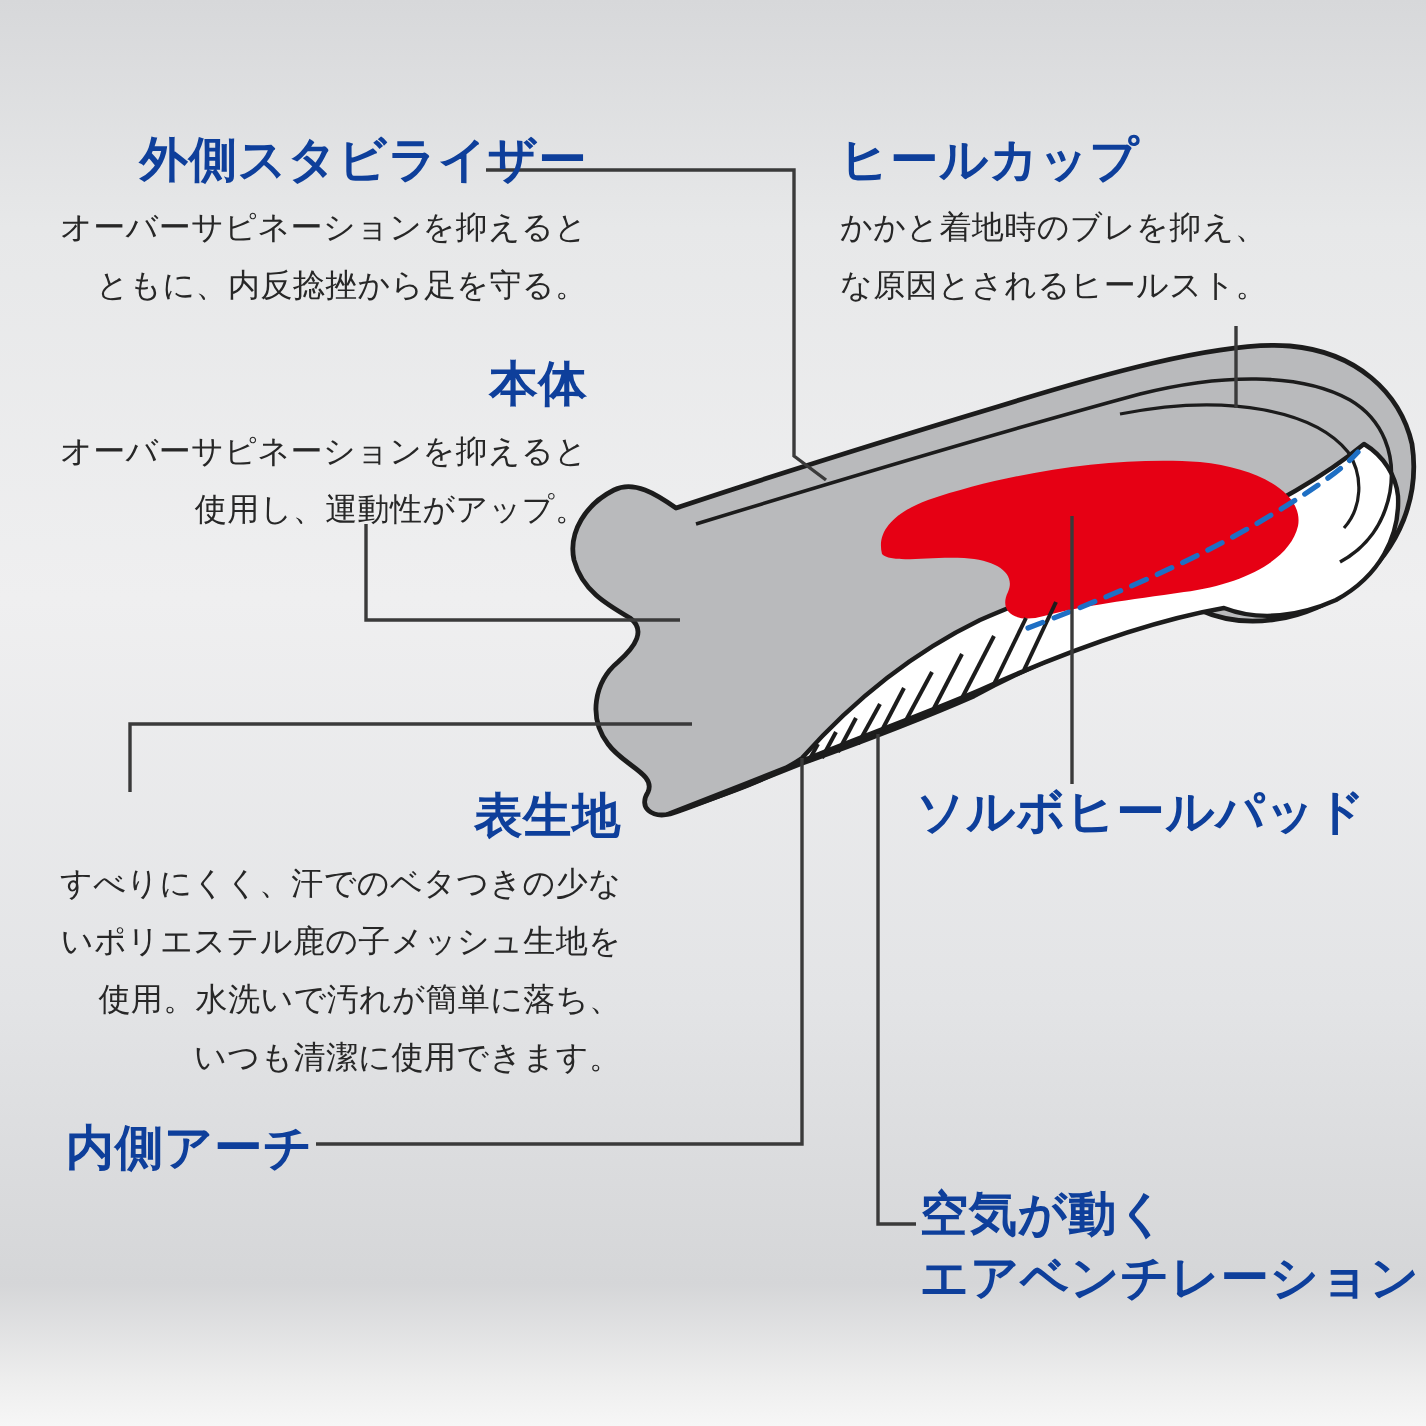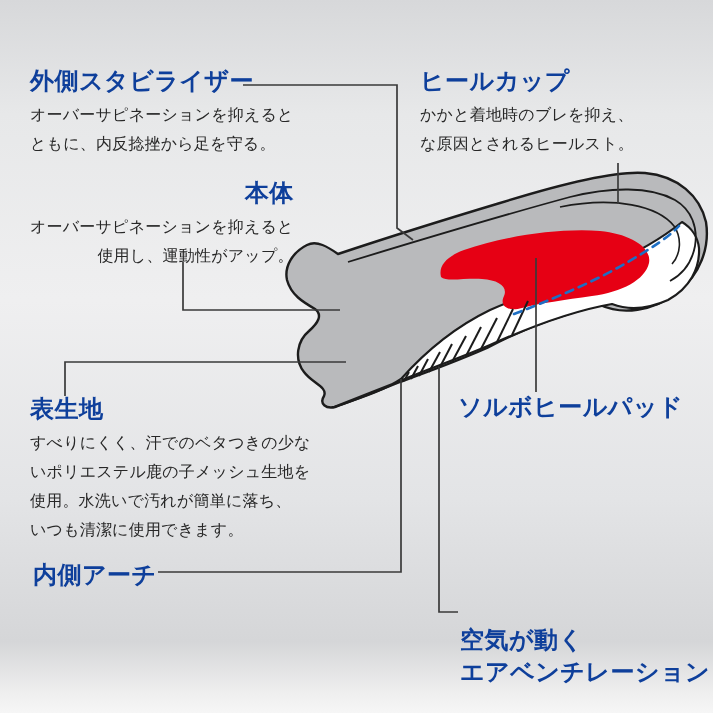--- a/index.html
+++ b/index.html
@@ -7,21 +7,21 @@
   .stage{
     position:relative;width:713px;height:713px;overflow:hidden;
     background:linear-gradient(180deg,#d7d8da 0%,#e7e8e9 16%,#efeff0 42%,#e3e4e6 70%,#d5d6d8 90%,#eeeeee 97%,#f6f6f6 100%);
   }
   .diagram{position:absolute;left:0;top:0;width:713px;height:713px;}
   .ann{position:absolute;}
   .ann-title{
     color:#0e3f9b;font-size:24px;font-weight:bold;line-height:1.25;
     letter-spacing:.5px;white-space:pre;
   }
-  .ann-title.two-line{line-height:1.32;margin-top:32px;}
+  .ann-title.two-line{line-height:1.32;}
   .ann-desc{
     color:#272727;font-size:16px;line-height:29px;letter-spacing:.2px;
     white-space:pre;margin-top:4px;
   }
 </style>
 </head>
 <body>
 
 <div class="stage">
 
@@ -100,39 +100,39 @@
       <path d="M 243 85 L 397 85 L 397 228 L 413 240"></path>
       <path d="M 618 163 L 618 204"></path>
       <path d="M 183 262 L 183 310 L 340 310"></path>
       <path d="M 346 362 L 65 362 L 65 396"></path>
       <path d="M 536 258 L 536 392"></path>
       <path d="M 158 572 L 401 572 L 401 379"></path>
       <path d="M 439 367 L 439 612 L 458 612"></path>
     </g>
   </svg>
 
-  <div class="ann" style="left:30px;top:66px;">
+  <div class="ann" style="left:30px;top:66px;text-align:right;">
     <div class="ann-title">外側スタビライザー</div>
     <div class="ann-desc">オーバーサピネーションを抑えると
 ともに、内反捻挫から足を守る。</div>
   </div>
 
   <div class="ann" style="left:420px;top:66px;">
     <div class="ann-title">ヒールカップ</div>
     <div class="ann-desc">かかと着地時のブレを抑え、
 な原因とされるヒールスト。</div>
   </div>
 
   <div class="ann" style="left:30px;top:178px;text-align:right;">
     <div class="ann-title">本体</div>
     <div class="ann-desc">オーバーサピネーションを抑えると
 使用し、運動性がアップ。</div>
   </div>
 
-  <div class="ann" style="left:30px;top:394px;">
+  <div class="ann" style="left:30px;top:394px;text-align:right;">
     <div class="ann-title">表生地</div>
     <div class="ann-desc">すべりにくく、汗でのベタつきの少な
 いポリエステル鹿の子メッシュ生地を
 使用。水洗いで汚れが簡単に落ち、
 いつも清潔に使用できます。</div>
   </div>
 
   <div class="ann" style="left:458px;top:392px;">
     <div class="ann-title">ソルボヒールパッド</div>
   </div>

